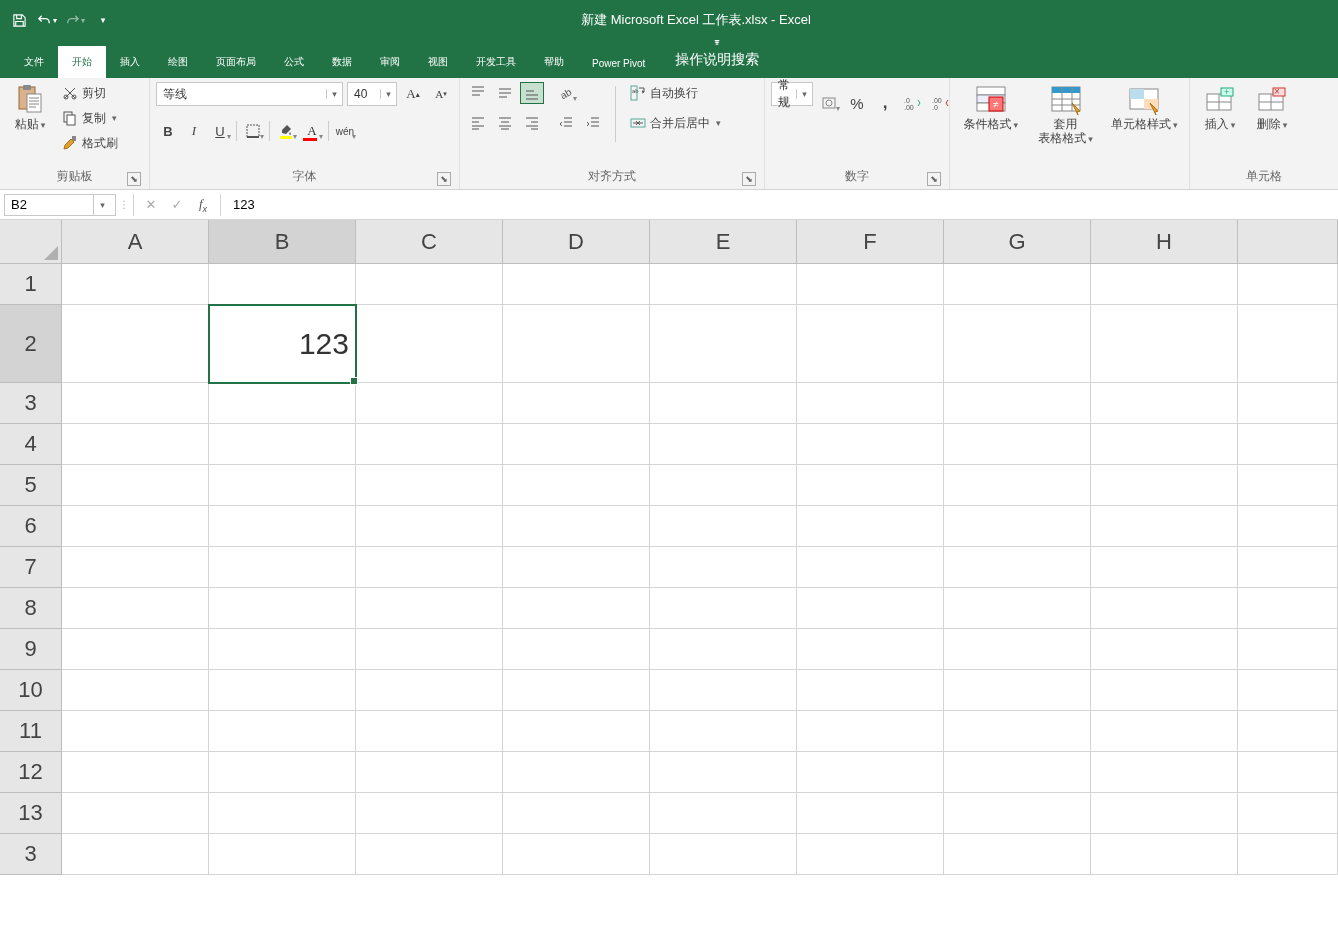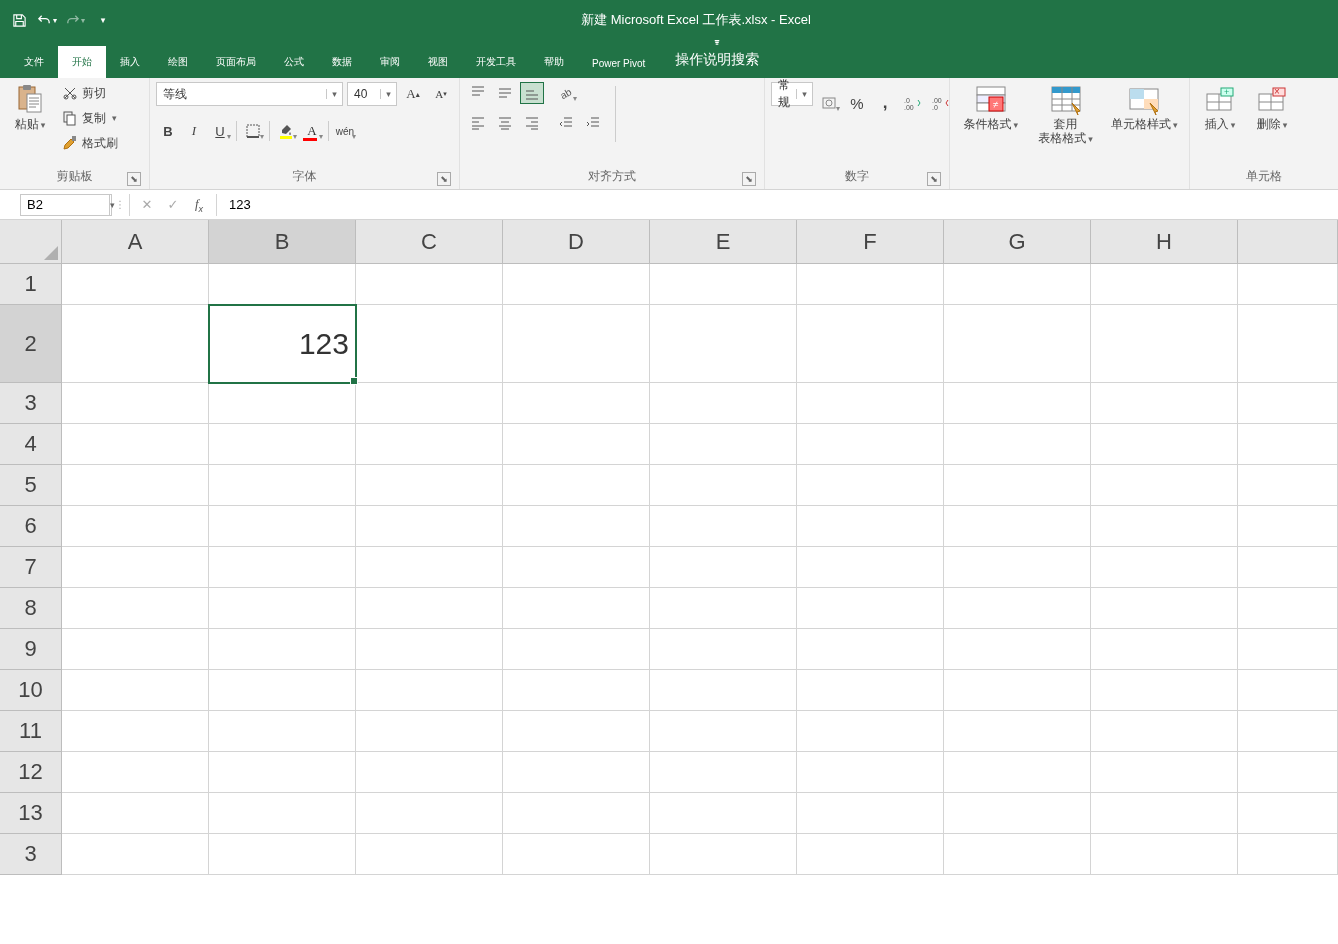--- a/index.html
+++ b/index.html
@@ -41,21 +41,21 @@
 
 .font-row1 { display:flex; gap:4px; align-items:center; }
 .font-row2 { display:flex; gap:2px; align-items:center; margin-top: 10px; }
 .icobtn { width: 24px; height: 22px; display:flex; align-items:center; justify-content:center; font-size: 13px; color:#444; position:relative; }
 .icobtn.split::after { content:"▾"; font-size:8px; position:absolute; right:1px; bottom:1px; color:#888; }
 
 .num-row2 { display:flex; gap:4px; align-items:center; margin-top:10px; }
 
 
 .fbar-row { height: 30px; border-bottom: 1px solid #d4d4d4; display:flex; align-items:center; background:#fff; }
-.namebox { width: 92px; border: 1px solid #c8c8c8; margin: 0 3px 0 20px; height: 22px; display:flex; align-items:center; }
+.namebox { width: 112px; border: 1px solid #c8c8c8; margin: 0 3px 0 4px; height: 22px; display:flex; align-items:center; }
 .namebox input { border:none; outline:none; width: 88px; font-size: 13px; padding: 0 6px; }
 .namebox .dd { width: 18px; text-align:center; font-size:9px; color:#666; border-left:1px solid #c8c8c8; height:100%; display:flex; align-items:center; justify-content:center; }
 .fbar-sep { width:1px; height:22px; background:#d4d4d4; margin:0 4px; }
 .fbar-btn { width:26px; height:22px; display:flex; align-items:center; justify-content:center; color:#aaa; font-size:13px; }
 .fx { font-style: italic; font-family: "Times New Roman", serif; color:#555; }
 .formula-input { flex:1; border:none; outline:none; font-size:13px; padding:0 8px; height:22px; }
 
 
 .grid-area { position:relative; }
 .corner { position:absolute; left:0; top:0; width:62px; height:44px; background:#e6e6e6; border-right:1px solid #bdbdbd; border-bottom:1px solid #bdbdbd; }
@@ -279,20 +279,41 @@
               </svg>
             </div>
           <div class="icobtn">
               <svg width="14" height="14">
                 <path stroke="#555" d="M5 2h8M5 6h8M5 10h8 M1 6l2 2-2 2" fill="none"></path>
               </svg>
             </div>
         </div>
       </div>
       <div style="width:1px;height:56px;background:#ccc;margin:4px 6px;"></div>
+      <div class="stackcol" style="gap:8px;">
+        <div class="smallbtn">
+          <span class="ico">
+              <svg width="16" height="16">
+                <rect x="1" y="1" width="6" height="14" fill="none" stroke="#5a9"></rect>
+                <text x="2" y="8" font-size="6" fill="#555">ab</text>
+                <path stroke="#555" fill="none" d="M9 3h5v4l-2-1 2 1-2 1"></path>
+              </svg>
+            </span>
+          <span>自动换行</span>
+        </div>
+        <div class="smallbtn drop-caret">
+          <span class="ico">
+              <svg width="16" height="16">
+                <rect x="1" y="4" width="14" height="8" fill="none" stroke="#5a9"></rect>
+                <path stroke="#555" d="M3 8h4m-1-2 2 2-2 2 M13 8h-4m1-2-2 2 2 2" fill="none"></path>
+              </svg>
+            </span>
+          <span>合并后居中</span>
+        </div>
+      </div>
     </div>
     <div class="group-label">
       <span>对齐方式</span>
       <div class="dlg-launcher">⬊</div>
     </div>
   </div>
 
   <div class="group" style="width:185px;">
     <div class="group-body" style="flex-direction:row;width:100%;">
       <div class="combo" style="width:100%;">

